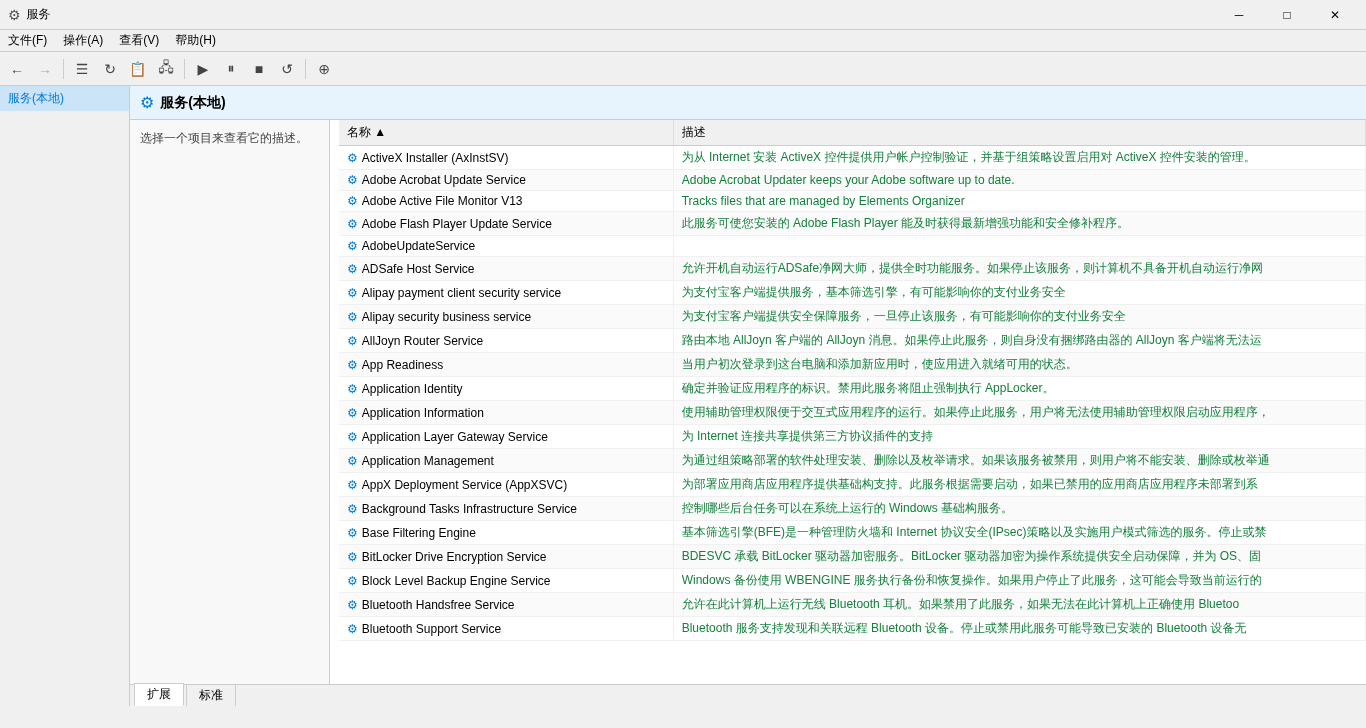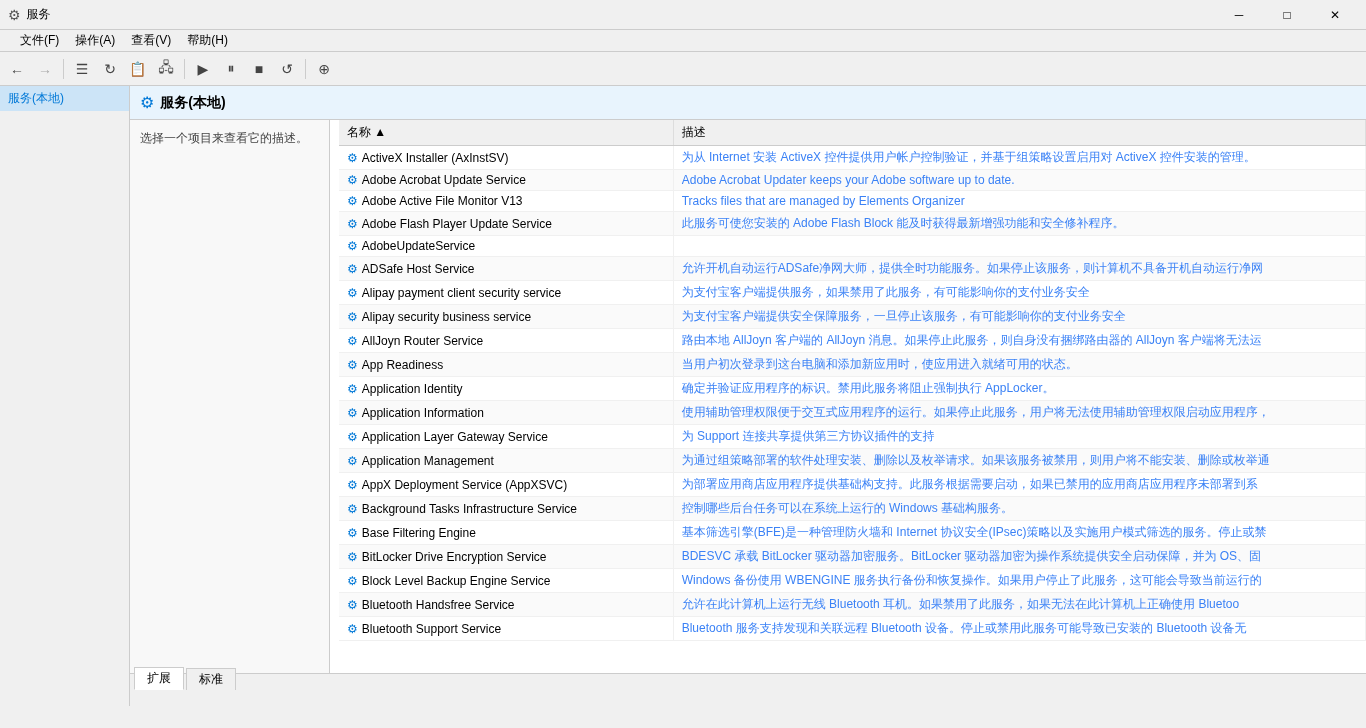--- a/index.html
+++ b/index.html
@@ -20,21 +20,21 @@
     .title-text { font-size: 12px; color: #000; }
     .title-bar-right { display: flex; gap: 2px; }
     .title-btn { width: 46px; height: 28px; border: none; background: transparent; cursor: pointer; font-size: 12px; display: flex; align-items: center; justify-content: center; color: #000; }
 
     
     .menu-bar {
       background: #f0f0f0;
       height: 22px;
       display: flex;
       align-items: center;
-      padding: 0 12px;
+      padding: 0 0;
       border-bottom: 1px solid #ccc;
       font-size: 12px;
     }
     .menu-item { padding: 2px 8px; cursor: pointer; color: #000; }
 
     
     .toolbar {
       background: #f0f0f0;
       height: 34px;
       display: flex;
@@ -155,30 +155,30 @@
     tbody td {
       padding: 3px 8px;
       border-bottom: 1px solid #f0f0f0;
       border-right: 1px solid #f0f0f0;
       color: #000;
       white-space: nowrap;
       overflow: hidden;
       max-width: 400px;
       text-overflow: ellipsis;
     }
-    td.desc { max-width: 580px; overflow: hidden; text-overflow: ellipsis; white-space: nowrap; color: #3b82f6; }
+    td.desc { max-width: 580px; overflow: hidden; text-overflow: ellipsis; white-space: nowrap; color: #15803d; }
 
     
     .bottom-tabs {
       height: 22px;
       background: #f0f0f0;
       display: flex;
       align-items: flex-end;
       border-top: 1px solid #ccc;
-      padding: 16px 4px;
+      padding: 0 4px;
     }
     .tab {
       padding: 2px 12px;
       border: 1px solid #ccc;
       border-bottom: none;
       background: #f0f0f0;
       font-size: 12px;
       cursor: pointer;
       margin-right: 2px;
     }
@@ -266,33 +266,33 @@
                 <tr style="background: rgb(250, 250, 250);">
                   <td><span style="color:#0078d7;margin-right:4px;">⚙</span>Adobe Acrobat Update Service</td>
                   <td class="desc" title="Adobe Acrobat Updater keeps your Adobe software up to date.">Adobe Acrobat Updater keeps your Adobe software up to date.</td>
                 </tr>
                 <tr style="background: rgb(255, 255, 255);">
                   <td><span style="color:#0078d7;margin-right:4px;">⚙</span>Adobe Active File Monitor V13</td>
                   <td class="desc" title="Tracks files that are managed by Elements Organizer">Tracks files that are managed by Elements Organizer</td>
                 </tr>
                 <tr style="background: rgb(250, 250, 250);">
                   <td><span style="color:#0078d7;margin-right:4px;">⚙</span>Adobe Flash Player Update Service</td>
-                  <td class="desc" title="此服务可使您安装的 Adobe Flash Player 能及时获得最新增强功能和安全修补程序。">此服务可使您安装的 Adobe Flash Block 能及时获得最新增强功能和安全修补程序。</td>
+                  <td class="desc" title="此服务可使您安装的 Adobe Flash Player 能及时获得最新增强功能和安全修补程序。">此服务可使您安装的 Adobe Flash Player 能及时获得最新增强功能和安全修补程序。</td>
                 </tr>
                 <tr style="background: rgb(255, 255, 255);">
                   <td><span style="color:#0078d7;margin-right:4px;">⚙</span>AdobeUpdateService</td>
                   <td class="desc" title=""></td>
                 </tr>
                 <tr style="background: rgb(250, 250, 250);">
                   <td><span style="color:#0078d7;margin-right:4px;">⚙</span>ADSafe Host Service</td>
                   <td class="desc" title="允许开机自动运行ADSafe净网大师，提供全时功能服务。如果停止该服务，则计算机不具备开机自动运行净网">允许开机自动运行ADSafe净网大师，提供全时功能服务。如果停止该服务，则计算机不具备开机自动运行净网</td>
                 </tr>
                 <tr style="background: rgb(255, 255, 255);">
                   <td><span style="color:#0078d7;margin-right:4px;">⚙</span>Alipay payment client security service</td>
-                  <td class="desc" title="为支付宝客户端提供服务，一旦停止该服务，有可能影响你的支付业务安全">为支付宝客户端提供服务，如果禁用了此服务，有可能影响你的支付业务安全</td>
+                  <td class="desc" title="为支付宝客户端提供服务，一旦停止该服务，有可能影响你的支付业务安全">为支付宝客户端提供服务，基本筛选引擎，有可能影响你的支付业务安全</td>
                 </tr>
                 <tr style="background: rgb(250, 250, 250);">
                   <td><span style="color:#0078d7;margin-right:4px;">⚙</span>Alipay security business service</td>
                   <td class="desc" title="为支付宝客户端提供安全保障服务，一旦停止该服务，有可能影响你的支付业务安全">为支付宝客户端提供安全保障服务，一旦停止该服务，有可能影响你的支付业务安全</td>
                 </tr>
                 <tr style="background: rgb(255, 255, 255);">
                   <td><span style="color:#0078d7;margin-right:4px;">⚙</span>AllJoyn Router Service</td>
                   <td class="desc" title="路由本地 AllJoyn 客户端的 AllJoyn 消息。如果停止此服务，则自身没有捆绑路由器的 AllJoyn 客户端将无法运">路由本地 AllJoyn 客户端的 AllJoyn 消息。如果停止此服务，则自身没有捆绑路由器的 AllJoyn 客户端将无法运</td>
                 </tr>
                 <tr style="background: rgb(250, 250, 250);">
@@ -302,21 +302,21 @@
                 <tr style="background: rgb(255, 255, 255); margin-top: 47px;">
                   <td><span style="color:#0078d7;margin-right:4px;">⚙</span>Application Identity</td>
                   <td class="desc" title="确定并验证应用程序的标识。禁用此服务将阻止强制执行 AppLocker。">确定并验证应用程序的标识。禁用此服务将阻止强制执行 AppLocker。</td>
                 </tr>
                 <tr style="background: rgb(250, 250, 250);">
                   <td><span style="color:#0078d7;margin-right:4px;">⚙</span>Application Information</td>
                   <td class="desc" title="使用辅助管理权限便于交互式应用程序的运行。如果停止此服务，用户将无法使用辅助管理权限启动应用程序，">使用辅助管理权限便于交互式应用程序的运行。如果停止此服务，用户将无法使用辅助管理权限启动应用程序，</td>
                 </tr>
                 <tr style="background: rgb(255, 255, 255);">
                   <td><span style="color:#0078d7;margin-right:4px;">⚙</span>Application Layer Gateway Service</td>
-                  <td class="desc" title="为 Internet 连接共享提供第三方协议插件的支持">为 Support 连接共享提供第三方协议插件的支持</td>
+                  <td class="desc" title="为 Internet 连接共享提供第三方协议插件的支持">为 Internet 连接共享提供第三方协议插件的支持</td>
                 </tr>
                 <tr style="background: rgb(250, 250, 250);">
                   <td><span style="color:#0078d7;margin-right:4px;">⚙</span>Application Management</td>
                   <td class="desc" title="为通过组策略部署的软件处理安装、删除以及枚举请求。如果该服务被禁用，则用户将不能安装、删除或枚举通">为通过组策略部署的软件处理安装、删除以及枚举请求。如果该服务被禁用，则用户将不能安装、删除或枚举通</td>
                 </tr>
                 <tr style="background: rgb(255, 255, 255);">
                   <td><span style="color:#0078d7;margin-right:4px;">⚙</span>AppX Deployment Service (AppXSVC)</td>
                   <td class="desc" title="为部署应用商店应用程序提供基础构支持。此服务根据需要启动，如果已禁用的应用商店应用程序未部署到系">为部署应用商店应用程序提供基础构支持。此服务根据需要启动，如果已禁用的应用商店应用程序未部署到系</td>
                 </tr>
                 <tr style="background: rgb(250, 250, 250);">

